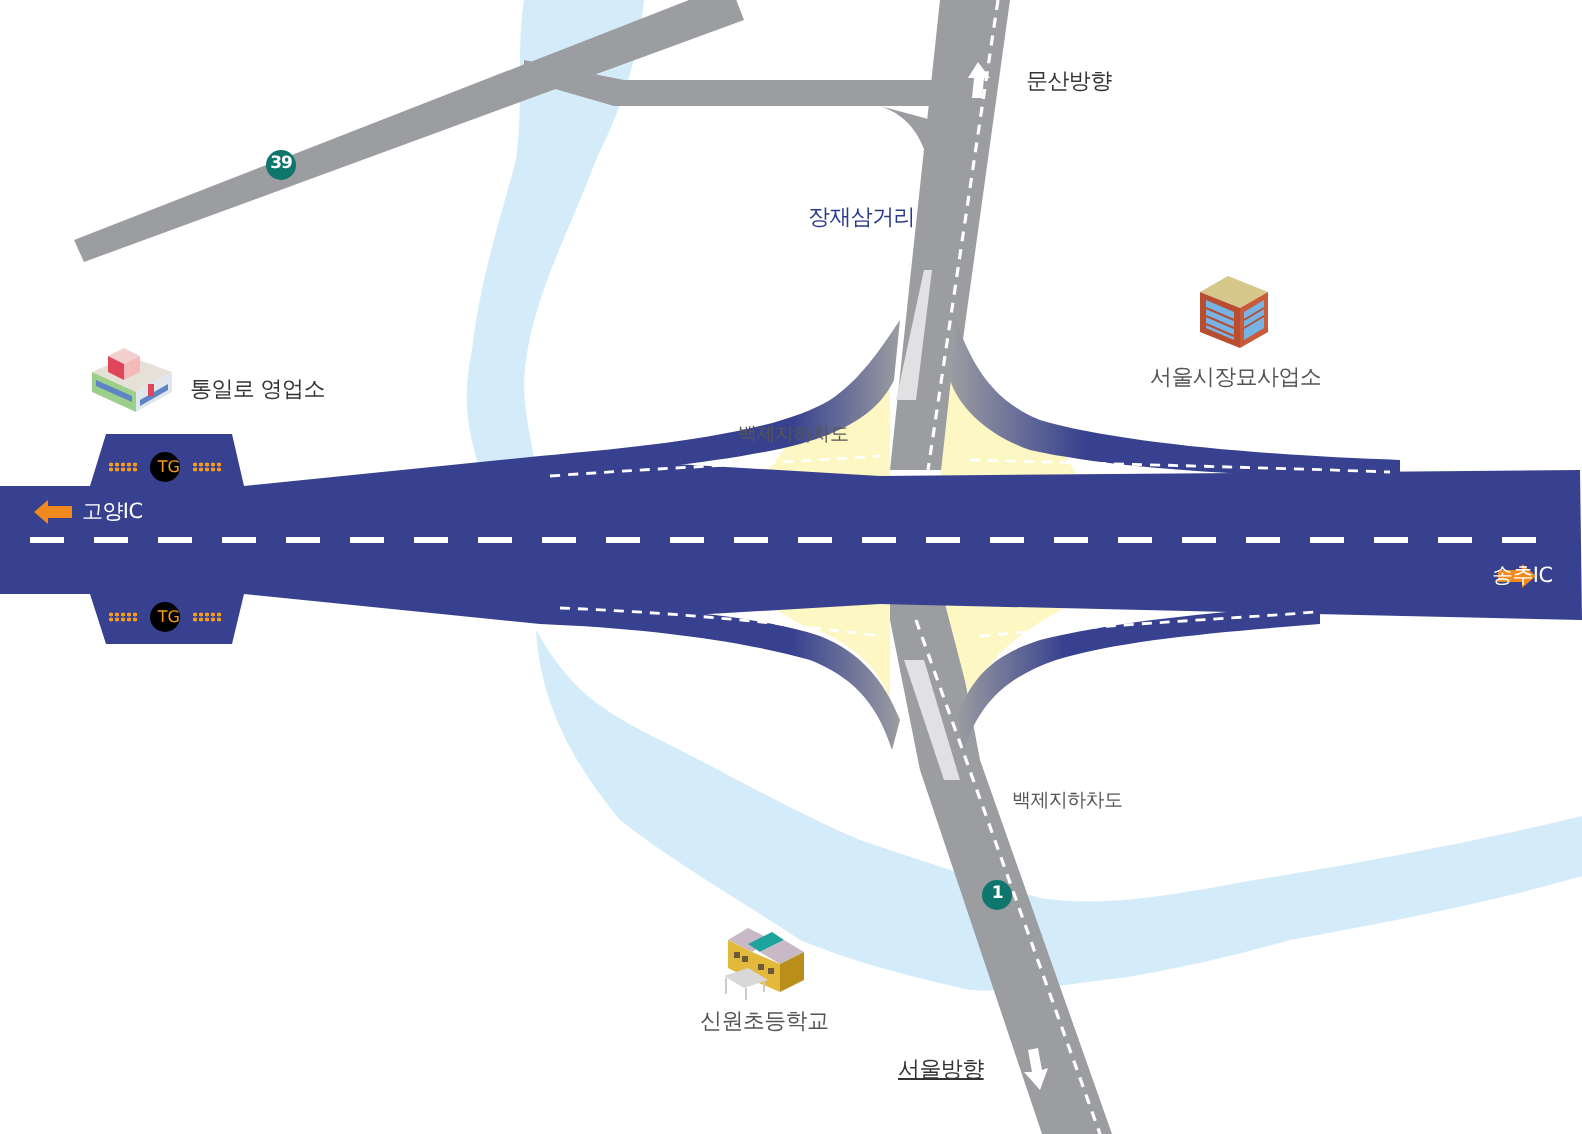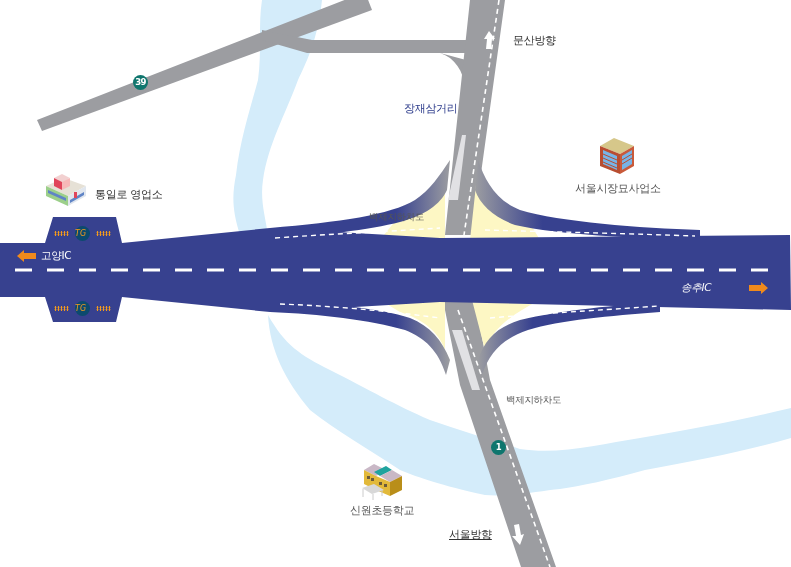--- a/index.html
+++ b/index.html
@@ -7,22 +7,22 @@
            font-family: "DejaVu Sans", "Liberation Sans", sans-serif; }
     #map-root { position: absolute; left: 0; top: 0; width: 791px; height: 567px; }
     svg.map-svg { position: absolute; left: 0; top: 0; }
     .lbl { position: absolute; white-space: nowrap; font-size: 11px; color: #333; letter-spacing: -0.3px; }
     .lbl.blue { color: #2b3a8a; margin-left: 24px; }
     .lbl.small { font-size: 9.5px; color: #555; margin-top: 36px; }
     .lbl.road { color: #ffffff; font-size: 10.5px; }
     .route-badge { position: absolute; width: 15px; height: 15px; border-radius: 50%; background: #0f766e;
                    color: #fff; font-size: 8.5px; font-weight: bold; text-align: center; line-height: 15px;
                    letter-spacing: -0.6px; }
-    .tg { position: absolute; width: 15px; height: 15px; border-radius: 50%; background: #0c4a6e;
-          color: #f39a1e; font-size: 8px; text-align: left; line-height: 15px; font-style: italic; }
+    .tg { position: absolute; width: 15px; height: 15px; border-radius: 50%; background: #000000;
+          color: #f39a1e; font-size: 8px; text-align: right; line-height: 15px; }
     .dots { position: absolute; width: 15px; height: 5px;
             background-image: radial-gradient(circle, #f39a1e 0.9px, transparent 1.1px);
             background-size: 3px 2.5px; }
   </style>
 </head>
 <body>
 
 <div id="map-root">
 
   <svg class="map-svg" width="791" height="567" viewBox="0 0 791 567">
@@ -129,18 +129,18 @@
   <div class="dots" style="left:54px;top:306px;"></div>
   <div class="tg" style="left:75px;top:301px;">TG</div>
   <div class="dots" style="left:96px;top:306px;"></div>
 
   <div class="lbl" style="left:513px;top:33px;font-family:Liberation Mono, monospace;">문산방향</div>
   <div class="lbl blue" style="left:380px;top:101px;">장재삼거리</div>
   <div class="lbl small" style="left:369px;top:175px;">백제지하차도</div>
   <div class="lbl" style="left:575px;top:181px;color:#555;">서울시장묘사업소</div>
   <div class="lbl" style="left:95px;top:187px;">통일로 영업소</div>
   <div class="lbl road" style="left:41px;top:249px;">고양IC</div>
-  <div class="lbl road" style="left:681px;top:281px;font-style:italic;">송추IC</div>
+  <div class="lbl road" style="left:746px;top:281px;">송추IC</div>
   <div class="lbl small" style="left:506px;top:358px;">백제지하차도</div>
   <div class="lbl" style="left:350px;top:503px;color:#555;">신원초등학교</div>
   <div class="lbl" style="left:449px;top:527px;text-decoration:underline;">서울방향</div>
 
 </div>
 
 </body></html>

